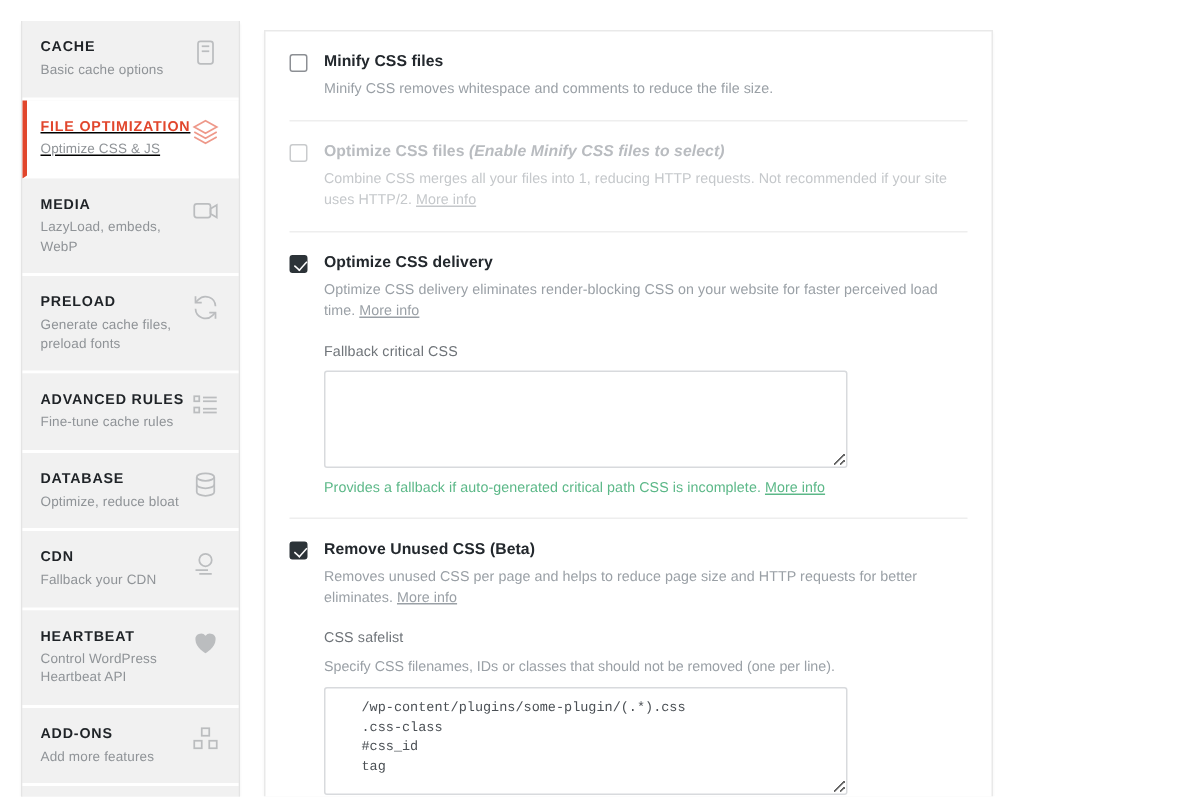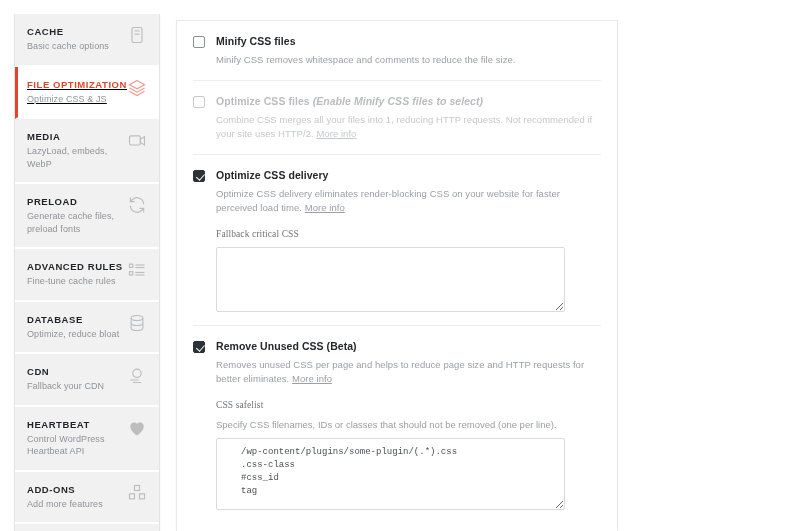--- a/index.html
+++ b/index.html
@@ -84,21 +84,21 @@
     padding: 11px 12px;
     background: #f1f1f1;
     border-bottom: 2px solid #ffffff;
     min-height: 34px;
   }
 
   
   .panel {
     position: absolute;
     left: 176px; top: 20px;
-    width: 442px;
+    width: 486px;
     height: 511px;
     background: #ffffff;
     border: 1px solid #e9e9e9;
     border-bottom: none;
     box-shadow: 0 1px 2px rgba(0,0,0,0.05);
     padding: 0 16px;
     overflow: hidden;
   }
 
   .opt-block {
@@ -163,21 +163,20 @@
   }
 
   
   .subfield { padding-left: 23px; margin-top: 13px; }
   .subfield-label {
     font-size: 9.5px;
     color: #6f7479;
     line-height: 13px;
     margin-bottom: 6px;
     letter-spacing: .1px;
-    font-family: Liberation Serif, serif;
   }
   .subfield-desc {
     font-size: 9.5px;
     color: #9aa0a6;
     line-height: 13px;
     margin-bottom: 7px;
   }
   textarea.ta {
     display: block;
     width: 349px;
@@ -368,20 +367,21 @@
       <div class="opt-head">
         <span class="checkbox checked"></span>
         <span class="opt-label">Optimize CSS delivery</span>
       </div>
       <div class="opt-desc"><span>Optimize CSS delivery eliminates render-blocking CSS on your website for faster perceived load time. </span><a href="#">More info</a></div>
 
       <div class="subfield">
         <div class="subfield-label">Fallback critical CSS</div>
         <textarea class="ta ta-fallback" placeholder="" style=""></textarea>
       </div>
+      <div class="hint-green"><span>Provides a fallback if auto-generated critical path CSS is incomplete. </span><a href="#">More info</a></div>
     </div>
 
     <div class="opt-block no-rule">
       <div class="opt-head">
         <span class="checkbox checked"></span>
         <span class="opt-label">Remove Unused CSS (Beta)</span>
       </div>
       <div class="opt-desc"><span>Removes unused CSS per page and helps to reduce page size and HTTP requests for better eliminates. </span><a href="#">More info</a></div>
 
       <div class="subfield">

